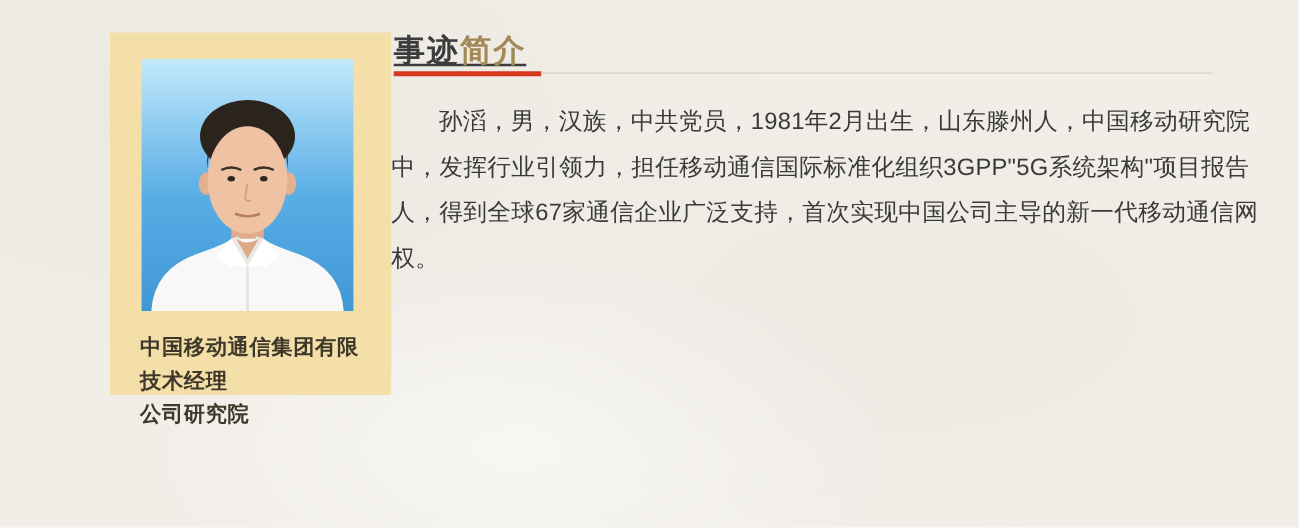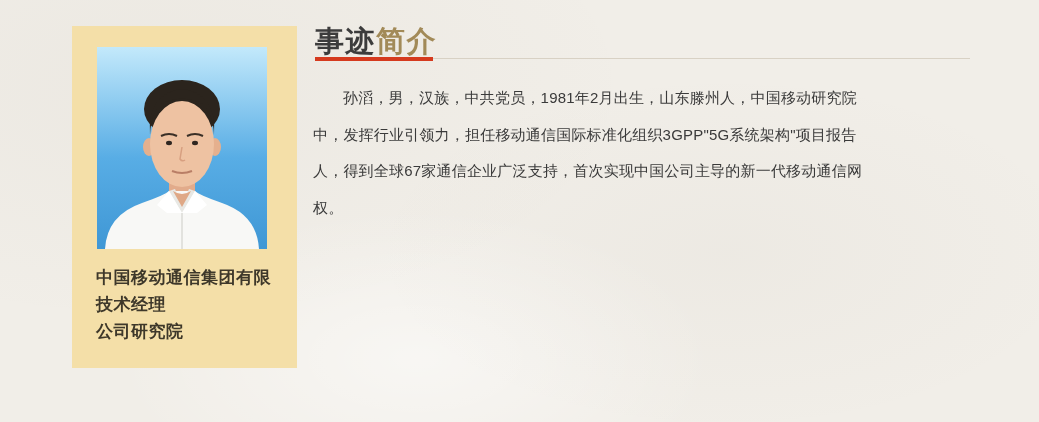--- a/index.html
+++ b/index.html
@@ -9,52 +9,52 @@
     overflow:hidden;
     font-family:"Liberation Sans",sans-serif;
     background-color:#f1eee8;
     background-image:
       radial-gradient(ellipse 800px 400px at 15% 20%, rgba(120,110,90,0.045), transparent 60%),
       radial-gradient(ellipse 600px 300px at 70% 60%, rgba(120,110,90,0.035), transparent 60%),
       radial-gradient(ellipse 500px 250px at 40% 85%, rgba(255,255,255,0.5), transparent 60%);
   }
   
   .card{
-    position:absolute;left:72px;top:26px;
-    width:225px;height:342px;
+    position:absolute;left:88px;top:26px;
+    width:225px;height:290px;
     background:#f4dfa8;
   }
   .photo{
     position:absolute;left:25px;top:21px;
     width:170px;height:202px;overflow:hidden;
   }
   .photo svg{display:block;}
   .org{
     position:absolute;left:24px;top:238px;width:185px;
     font-size:17px;font-weight:bold;color:#3e382a;
     line-height:27px;letter-spacing:0.5px;
   }
   
   .sec-title{
     position:absolute;left:315px;top:25px;
-    font-size:29px;line-height:32px;font-weight:bold;
-    letter-spacing:1.5px;color:#3c3c3c;white-space:nowrap;
+    font-size:25px;line-height:32px;font-weight:bold;
+    letter-spacing:1.5px;color:#3c3c3c;white-space:nowrap;text-decoration:underline;
   }
   .sec-title .accent{color:#a28a58;}
   .underline-red{
     position:absolute;left:315px;top:57px;
     width:118px;height:4px;background:#d53a1e;
   }
   .underline-thin{
     position:absolute;left:433px;top:58px;
     width:537px;height:1px;background:#d8d1c4;
   }
   .bio{
     position:absolute;left:313px;top:80px;width:700px;
-    font-size:15px;line-height:36.5px;color:#3a3a3a;
+    font-size:19px;line-height:36.5px;color:#3a3a3a;
     letter-spacing:0.2px;
   }
   .bio-line{white-space:nowrap;}
   .bio-line:first-child{text-indent:2em;}
 </style>
 </head>
 <body>
 
 <div class="page">
 

